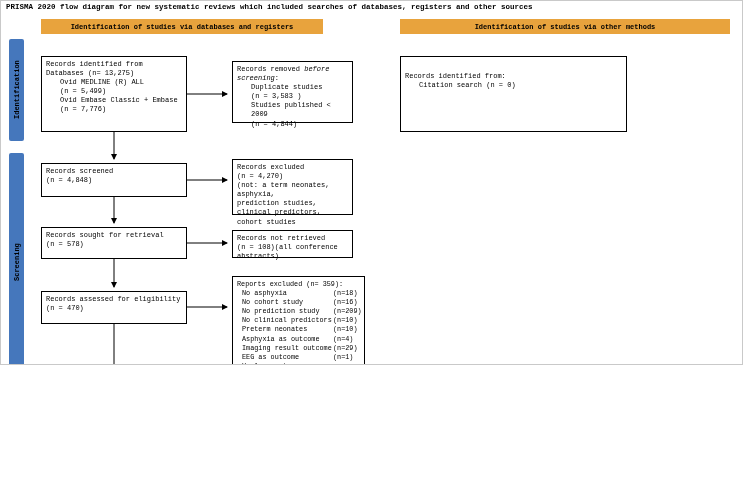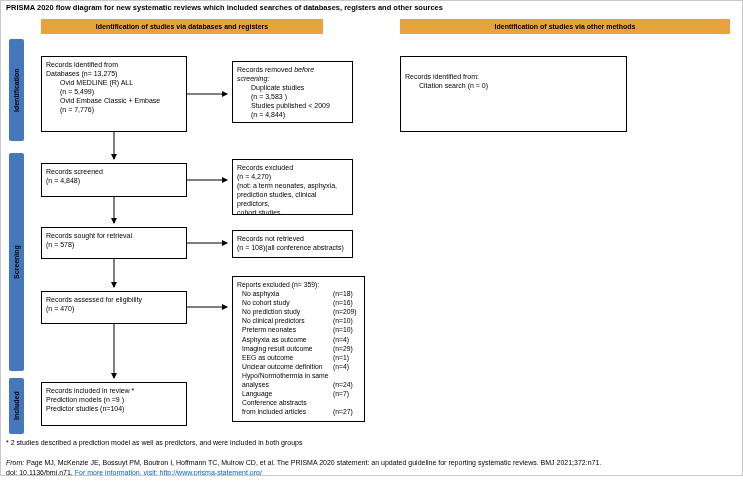--- a/index.html
+++ b/index.html
@@ -1,17 +1,17 @@
 <!DOCTYPE html>
 <html style="--header-bar: #E8A33D; --stage-label: #4577BC; --link: #0563C1;"><head>
 <meta charset="utf-8">
 <style>
   * { margin: 0; padding: 0; box-sizing: border-box; }
   body { background: #ffffff; font-family: "Liberation Sans", sans-serif; }
-  .canvas { position: relative; width: 743px; height: 476px; background: #fff; border: 1px solid #c9c9c9; overflow: hidden; }
+  .canvas { position: relative; width: 743px; height: 365px; background: #fff; border: 1px solid #c9c9c9; overflow: hidden; font-family: Liberation Mono, monospace; }
 
   .title { position: absolute; left: 5px; top: 2px; font-size: 7.5px; font-weight: bold; color: #000; }
 
   .header-bar { position: absolute; top: 18px; height: 15px; background: var(--header-bar, #E8A33D);
     display: flex; align-items: center; justify-content: center; font-size: 7px; font-weight: bold; color: #000; }
   #bar-db { left: 40px; width: 282px; }
   #bar-other { left: 399px; width: 330px; }
 
   .stage-label { position: absolute; left: 8px; width: 15px; background: var(--stage-label, #4577BC);
     border-radius: 2px; display: flex; align-items: center; justify-content: center;

